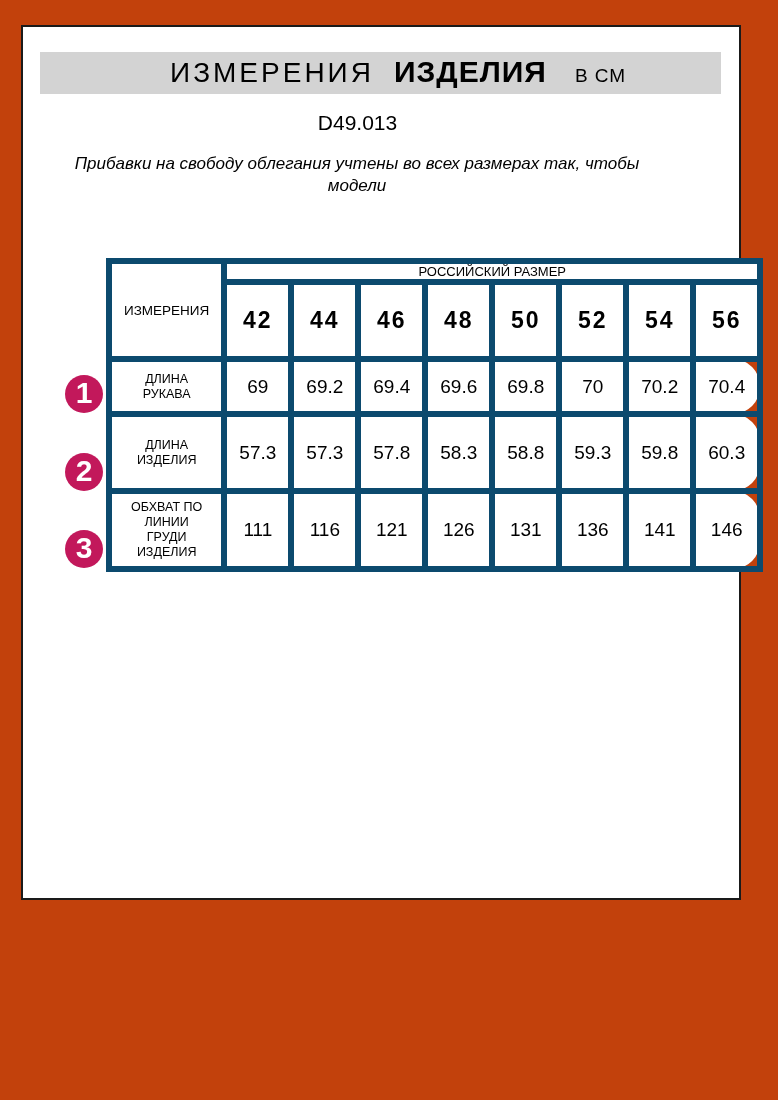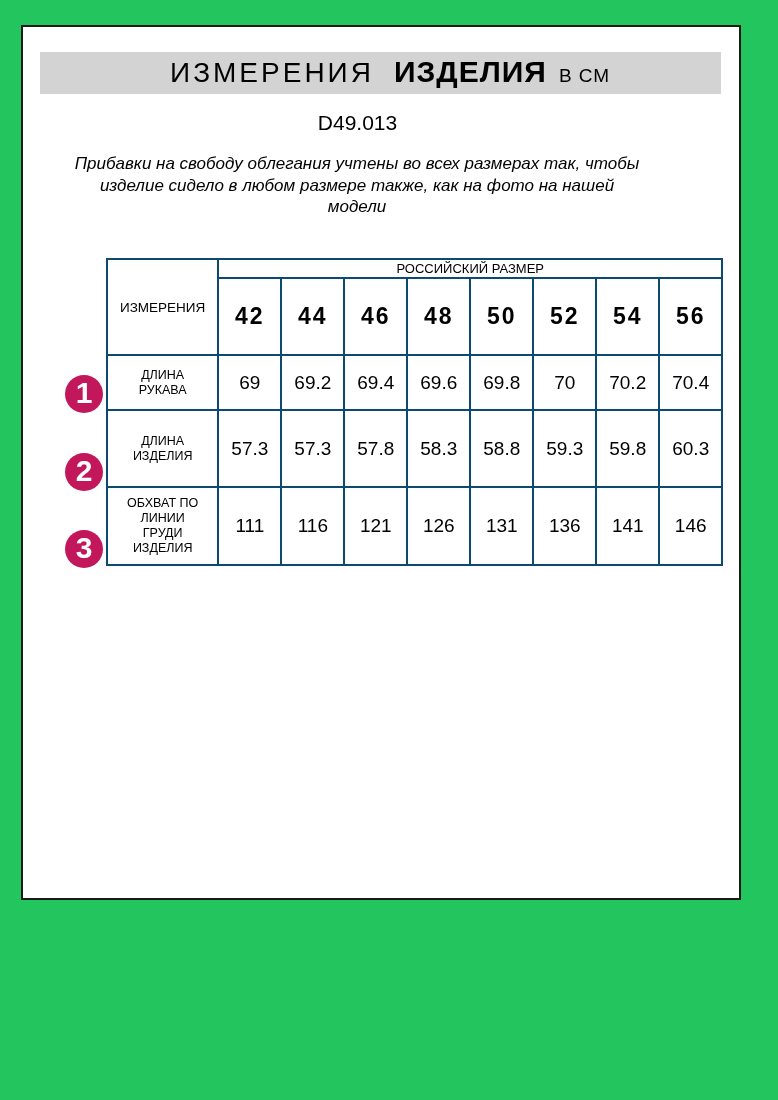--- a/index.html
+++ b/index.html
@@ -1,49 +1,49 @@
 <!DOCTYPE html>
 <html lang="ru"><head>
 <meta charset="utf-8">
 <style>
   html,body{margin:0;padding:0;}
   body{
     width:778px;height:1100px;background:#ffffff;
     font-family:"Liberation Sans","DejaVu Sans",sans-serif;
     color:#000;
   }
-  .page{position:relative;width:778px;height:1100px;background:#22c55e;overflow:hidden;}
+  .page{position:relative;width:778px;height:1100px;background:#c2410c;overflow:hidden;}
   .frame{
     position:absolute;left:21px;top:25px;width:720px;height:875px;
     border:2px solid #1a1a1a;box-sizing:border-box;background:#fff;
   }
   .titlebar{
     position:absolute;left:40px;top:52px;width:681px;height:42px;
     background:#d3d3d3;display:flex;align-items:baseline;box-sizing:border-box;
     padding-top:3px;
   }
   .t-main{font-size:28px;letter-spacing:3px;margin-left:130px;white-space:nowrap;}
   .t-bold{font-size:30px;font-weight:bold;letter-spacing:1px;margin-left:20px;white-space:nowrap;}
-  .t-unit{font-size:19px;letter-spacing:1px;margin-left:12px;white-space:nowrap;}
+  .t-unit{font-size:19px;letter-spacing:1px;margin-left:28px;white-space:nowrap;}
   .code{
     position:absolute;left:21px;top:110px;width:673px;
     text-align:center;font-size:21px;line-height:26px;
   }
   .desc{
     position:absolute;left:37px;top:153px;width:640px;
     text-align:center;font-size:17px;line-height:21.5px;font-style:italic;
   }
   .desc div{white-space:nowrap;}
   table.size-table{
     position:absolute;left:106px;top:258px;
     border-collapse:collapse;table-layout:fixed;
     font-family:"Liberation Sans","DejaVu Sans",sans-serif;
   }
   .size-table th,.size-table td{
-    border:2px solid #0c4a6e;text-align:center;vertical-align:middle;
+    border:6px solid #0c4a6e;text-align:center;vertical-align:middle;
     padding:0 12px;font-weight:normal;box-sizing:border-box;background:#fff;
   }
   .size-table tr.hdr-group{height:19px;}
   .size-table tr.hdr-sizes{height:77px;}
   .size-table tr.r0{height:55px;}
   .size-table tr.r1{height:77px;}
   .size-table tr.r2{height:78px;}
   .size-table th.corner{font-size:13.5px;}
   .size-table th.group{font-size:13px;}
   .size-table th.size{font-size:23px;font-weight:bold;letter-spacing:2px;}
@@ -68,21 +68,20 @@
   <div class="titlebar" style="background: rgb(211, 211, 211);">
     <span class="t-main">ИЗМЕРЕНИЯ</span>
     <span class="t-bold">ИЗДЕЛИЯ</span>
     <span class="t-unit">В СМ</span>
   </div>
 
   <div class="code">D49.013</div>
 
   <div class="desc">
     <div>Прибавки на свободу облегания учтены во всех размерах так, чтобы</div>
-    <div>изделие сидело в любом размере также, как на фото на нашей</div>
     <div>модели</div>
   </div>
 
   <table class="size-table">
       <colgroup>
         <col style="width: 111px;">
         <col style="width: 55px;">
         <col style="width: 55px;">
         <col style="width: 55px;">
         <col style="width: 55px;">

